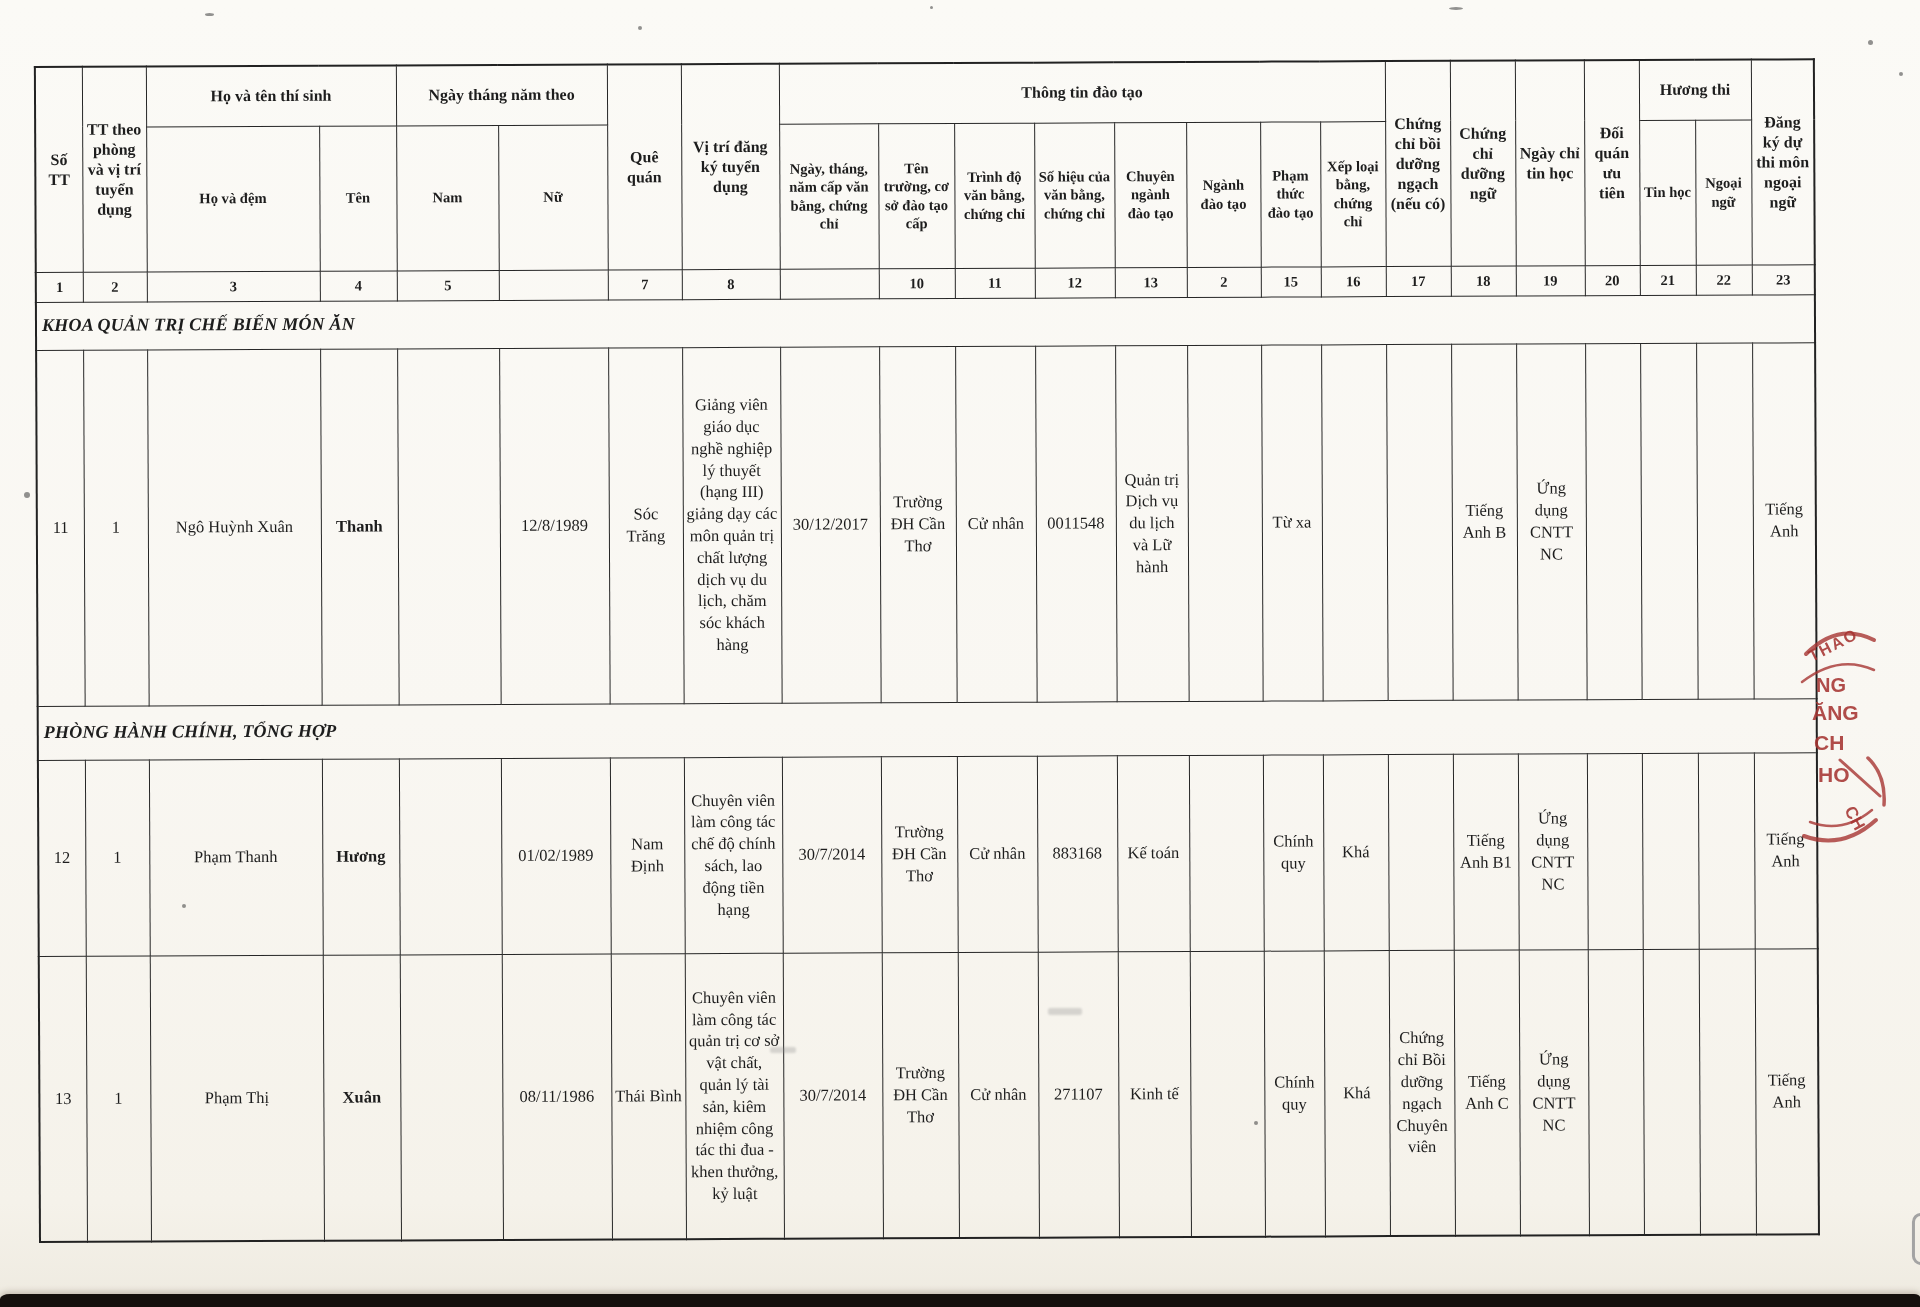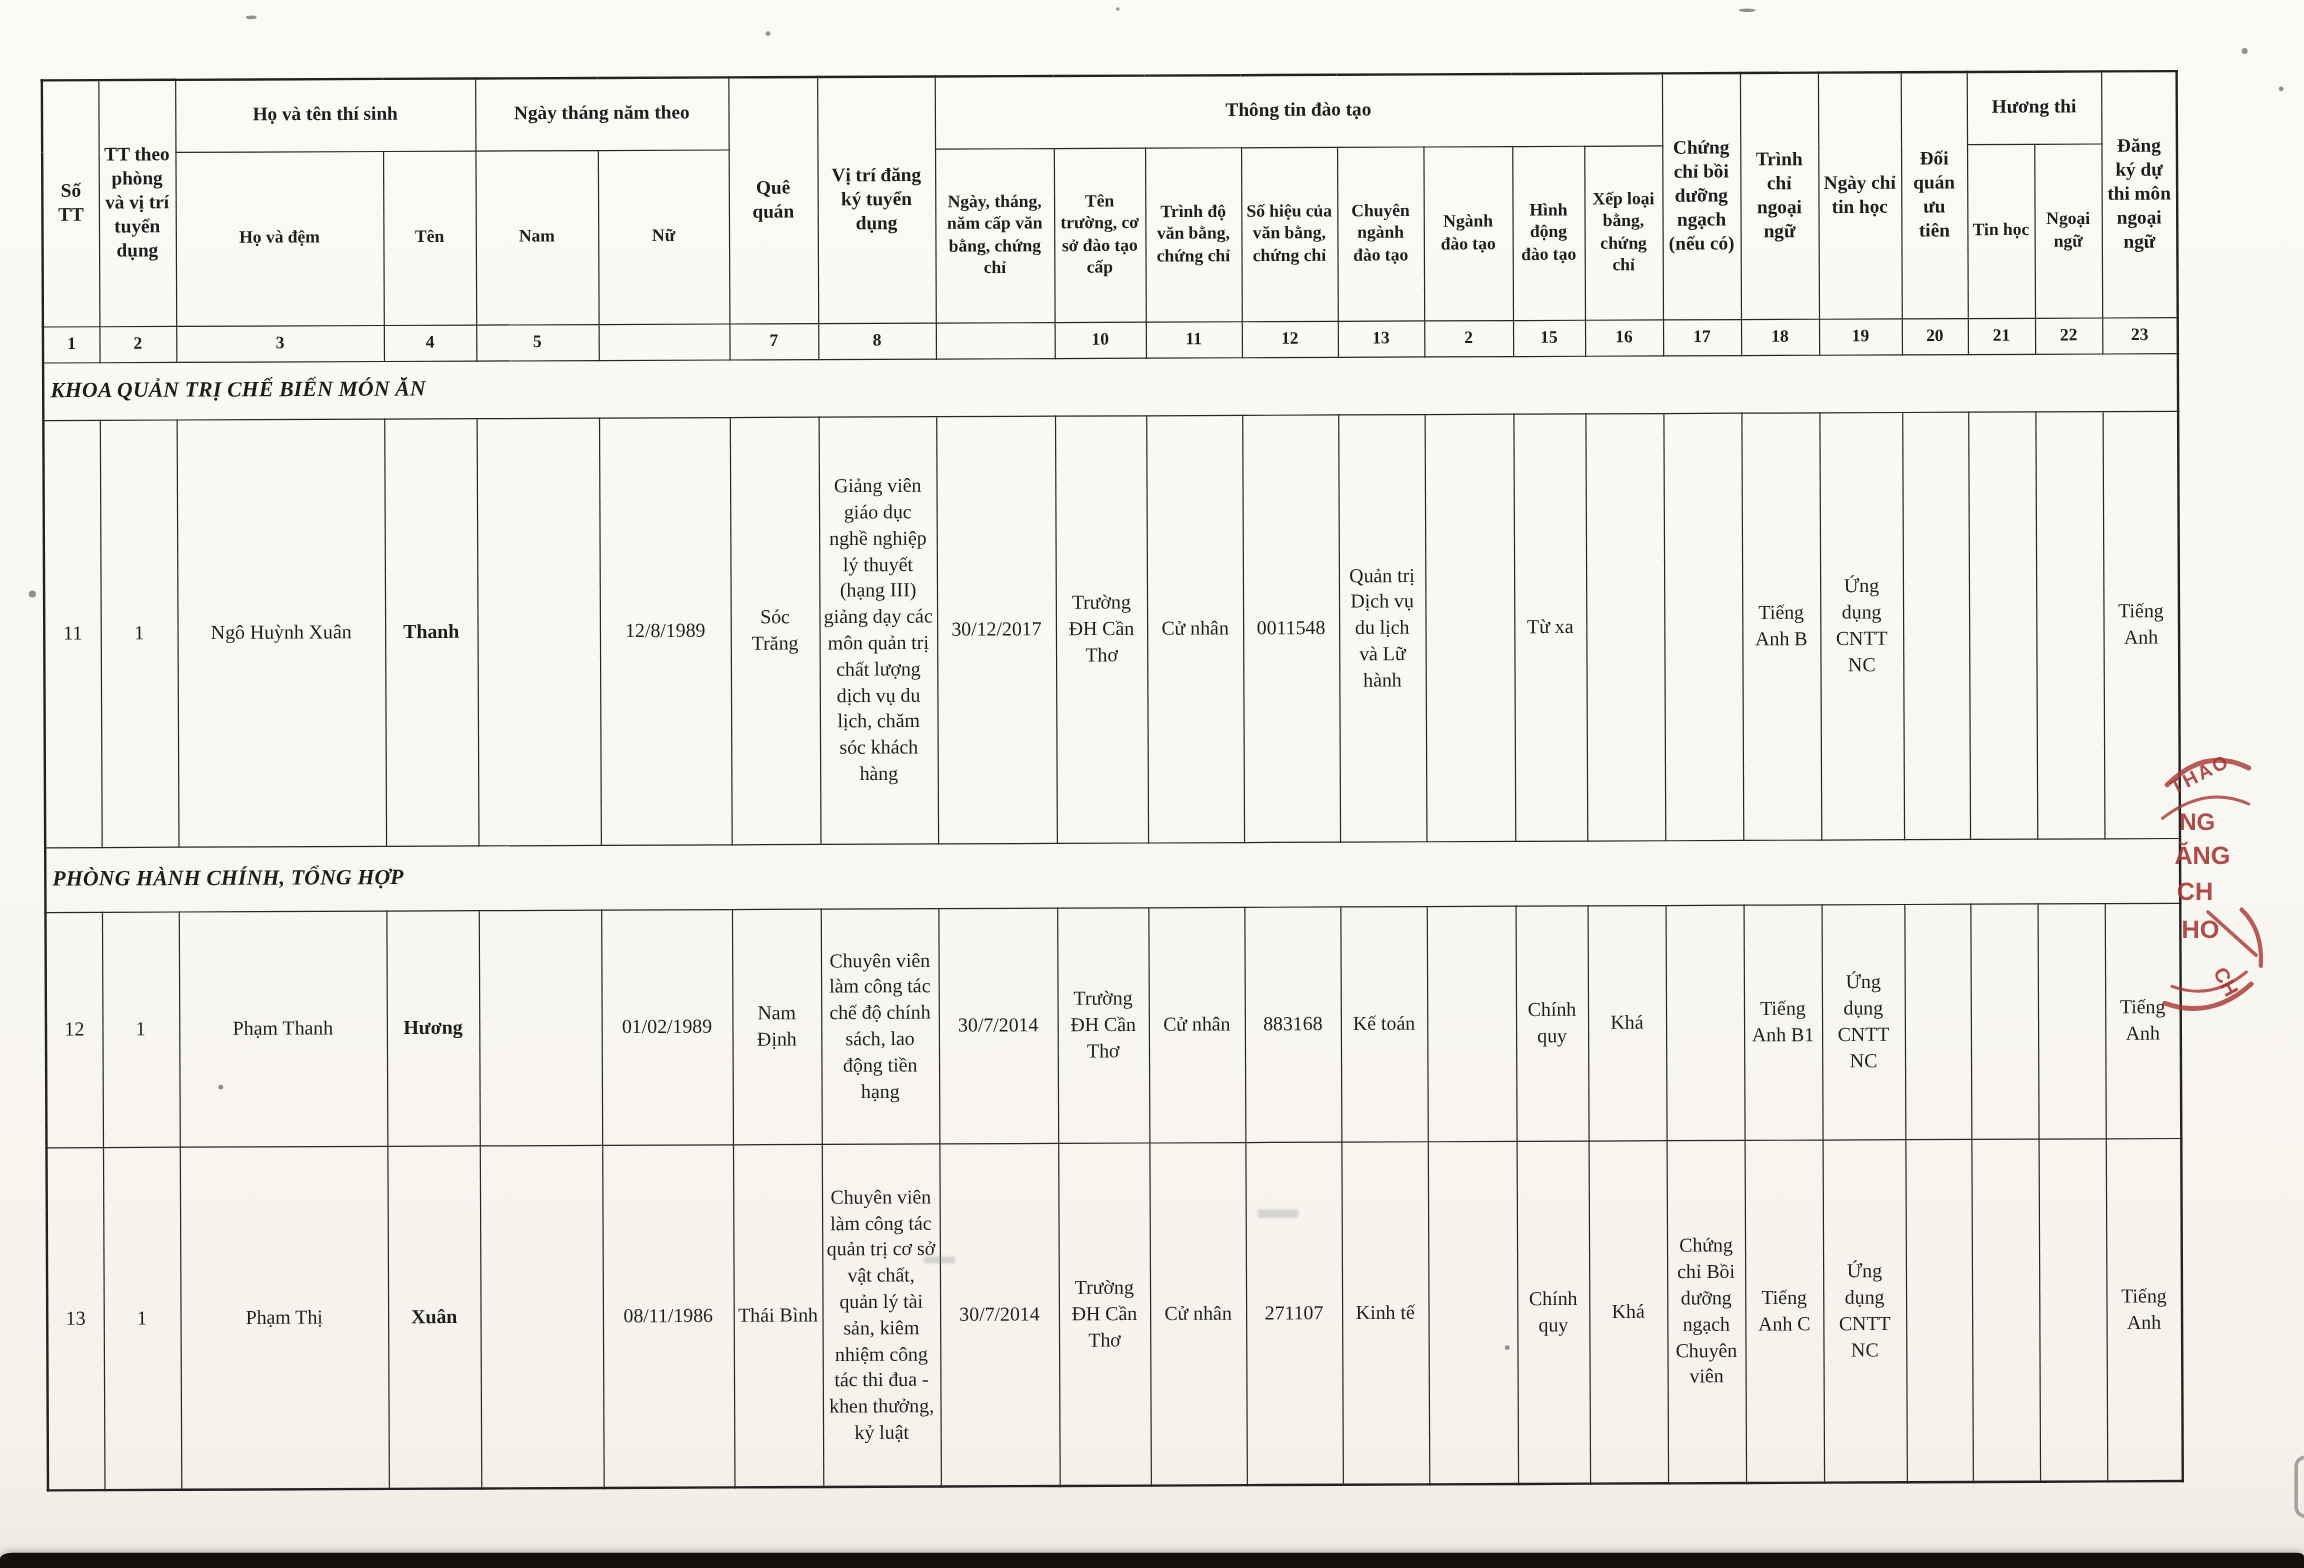--- a/index.html
+++ b/index.html
@@ -95,38 +95,38 @@
   <thead>
     <tr class="hA">
       <th rowspan="2">Số TT</th>
       <th rowspan="2">TT theo phòng và vị trí tuyển dụng</th>
       <th colspan="2">Họ và tên thí sinh</th>
       <th colspan="2">Ngày tháng năm theo</th>
       <th rowspan="2">Quê quán</th>
       <th rowspan="2">Vị trí đăng ký tuyển dụng</th>
       <th colspan="8">Thông tin đào tạo</th>
       <th rowspan="2">Chứng chỉ bồi dưỡng ngạch (nếu có)</th>
-      <th rowspan="2">Trình chỉ ngoại ngữ</th>
+      <th rowspan="2">Chứng chỉ dưỡng ngữ</th>
       <th rowspan="2">Ngày chỉ tin học</th>
       <th rowspan="2">Đối quán ưu tiên</th>
       <th colspan="2">Hương thi</th>
       <th rowspan="2">Đăng ký dự thi môn ngoại ngữ</th>
     </tr>
     <tr class="hB">
       <th>Họ và đệm</th>
       <th>Tên</th>
       <th>Nam</th>
       <th>Nữ</th>
       <th>Ngày, tháng, năm cấp văn bằng, chứng chỉ</th>
       <th>Tên trường, cơ sở đào tạo cấp</th>
       <th>Trình độ văn bằng, chứng chỉ</th>
       <th>Số hiệu của văn bằng, chứng chỉ</th>
       <th>Chuyên ngành đào tạo</th>
       <th>Ngành đào tạo</th>
-      <th>Hình động đào tạo</th>
+      <th>Phạm thức đào tạo</th>
       <th>Xếp loại bằng, chứng chỉ</th>
       <th>Tin học</th>
       <th>Ngoại ngữ</th>
     </tr>
     <tr class="nums">
       <td>1</td>
       <td>2</td>
       <td>3</td>
       <td>4</td>
       <td>5</td>

